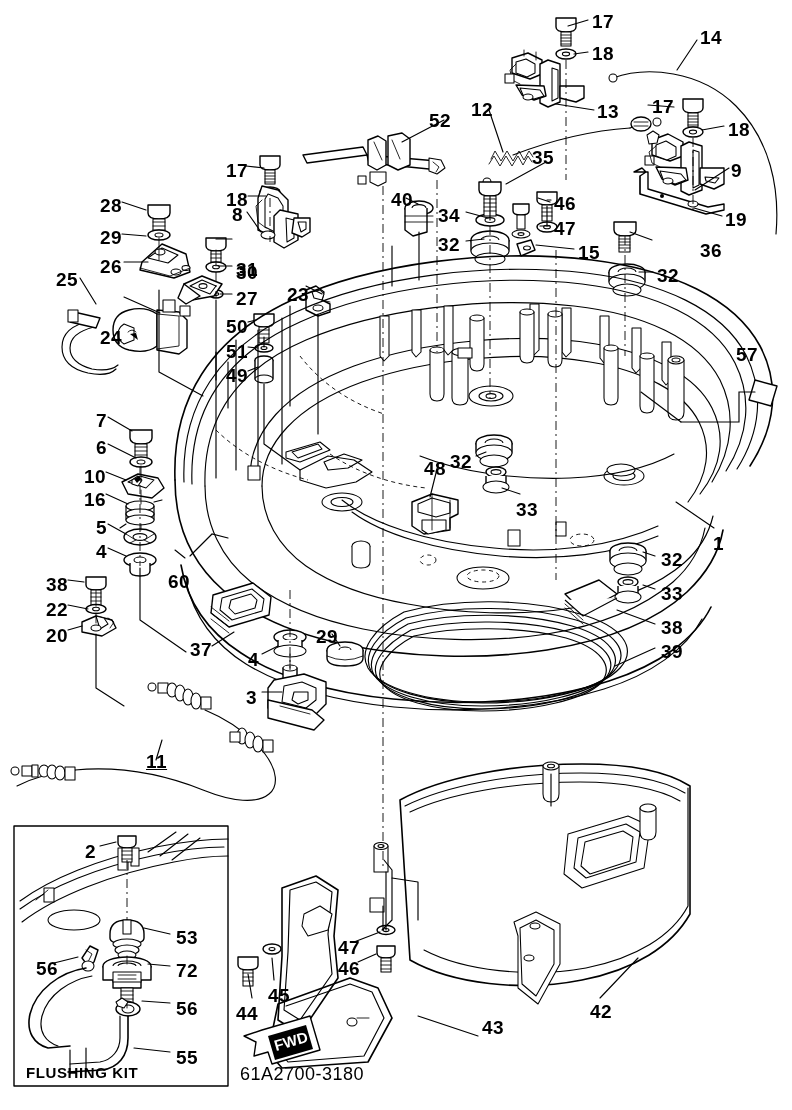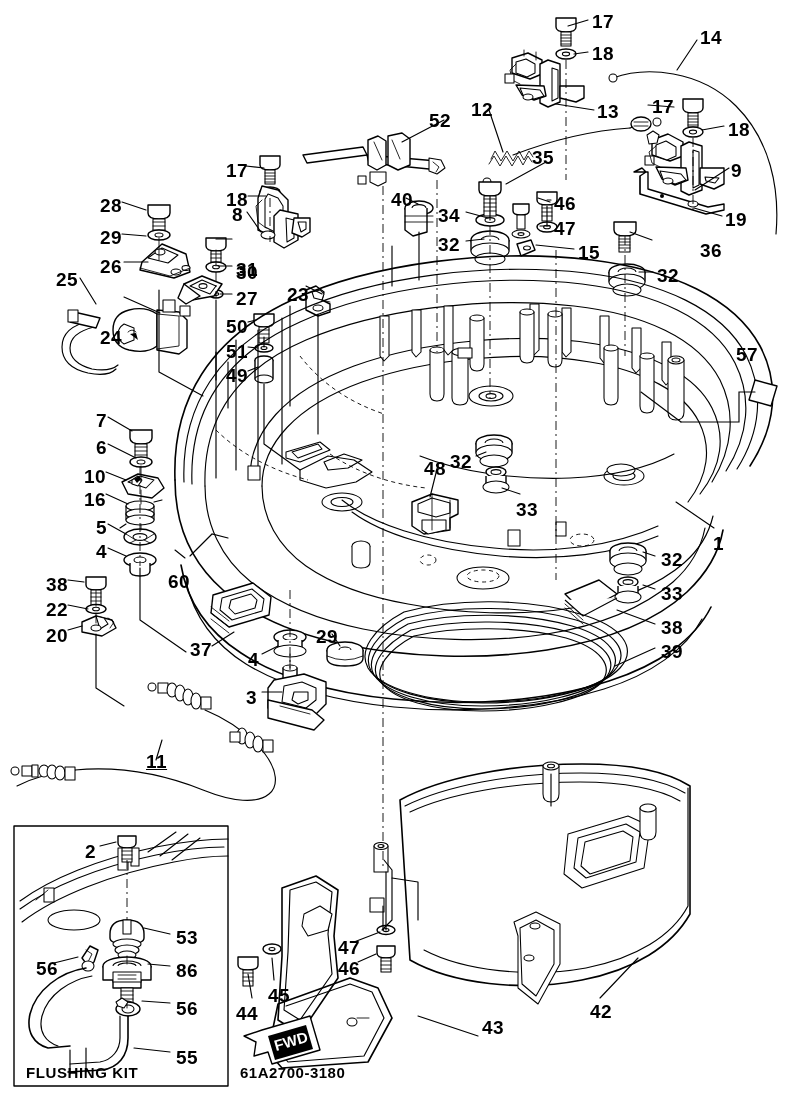--- a/index.html
+++ b/index.html
@@ -24,22 +24,22 @@
     position:absolute;
     font-family:"Liberation Sans","DejaVu Sans",sans-serif;
     font-weight:700;
     font-size:15px;
     letter-spacing:0.6px;
     color:#000;white-space:nowrap;
   }
   .partno{
     position:absolute;
     font-family:"Liberation Sans","DejaVu Sans",sans-serif;
-    font-weight:700;
-    font-size:15px;
+    font-weight:400;
+    font-size:18px;
     letter-spacing:0.5px;
     color:#000;white-space:nowrap;
   }
   .fwdtext{
     font-family:"Liberation Sans","DejaVu Sans",sans-serif;
     font-weight:700;font-size:15px;
   }
 </style>
 </head>
 <body>
@@ -862,21 +862,21 @@
       <div class="callout" style="left: 661px; top: 618px;">38</div>
       <div class="callout" style="left: 190px; top: 640px;">37</div>
       <div class="callout" style="left: 316px; top: 627px;">29</div>
       <div class="callout" style="left: 661px; top: 642px;">39</div>
       <div class="callout" style="left: 248px; top: 650px;">4</div>
       <div class="callout" style="left: 246px; top: 688px;">3</div>
       <div class="callout" style="left: 146px; top: 752px; text-decoration: underline;">11</div>
       <div class="callout" style="left: 85px; top: 842px;">2</div>
       <div class="callout" style="left: 176px; top: 928px;">53</div>
       <div class="callout" style="left: 36px; top: 959px;">56</div>
-      <div class="callout" style="left: 176px; top: 961px;">86</div>
+      <div class="callout" style="left: 176px; top: 961px;">72</div>
       <div class="callout" style="left: 338px; top: 938px;">47</div>
       <div class="callout" style="left: 338px; top: 959px;">46</div>
       <div class="callout" style="left: 176px; top: 999px;">56</div>
       <div class="callout" style="left: 268px; top: 986px;">45</div>
       <div class="callout" style="left: 236px; top: 1004px;">44</div>
       <div class="callout" style="left: 590px; top: 1002px;">42</div>
       <div class="callout" style="left: 176px; top: 1048px;">55</div>
       <div class="callout" style="left: 482px; top: 1018px;">43</div>
     </div>
 

